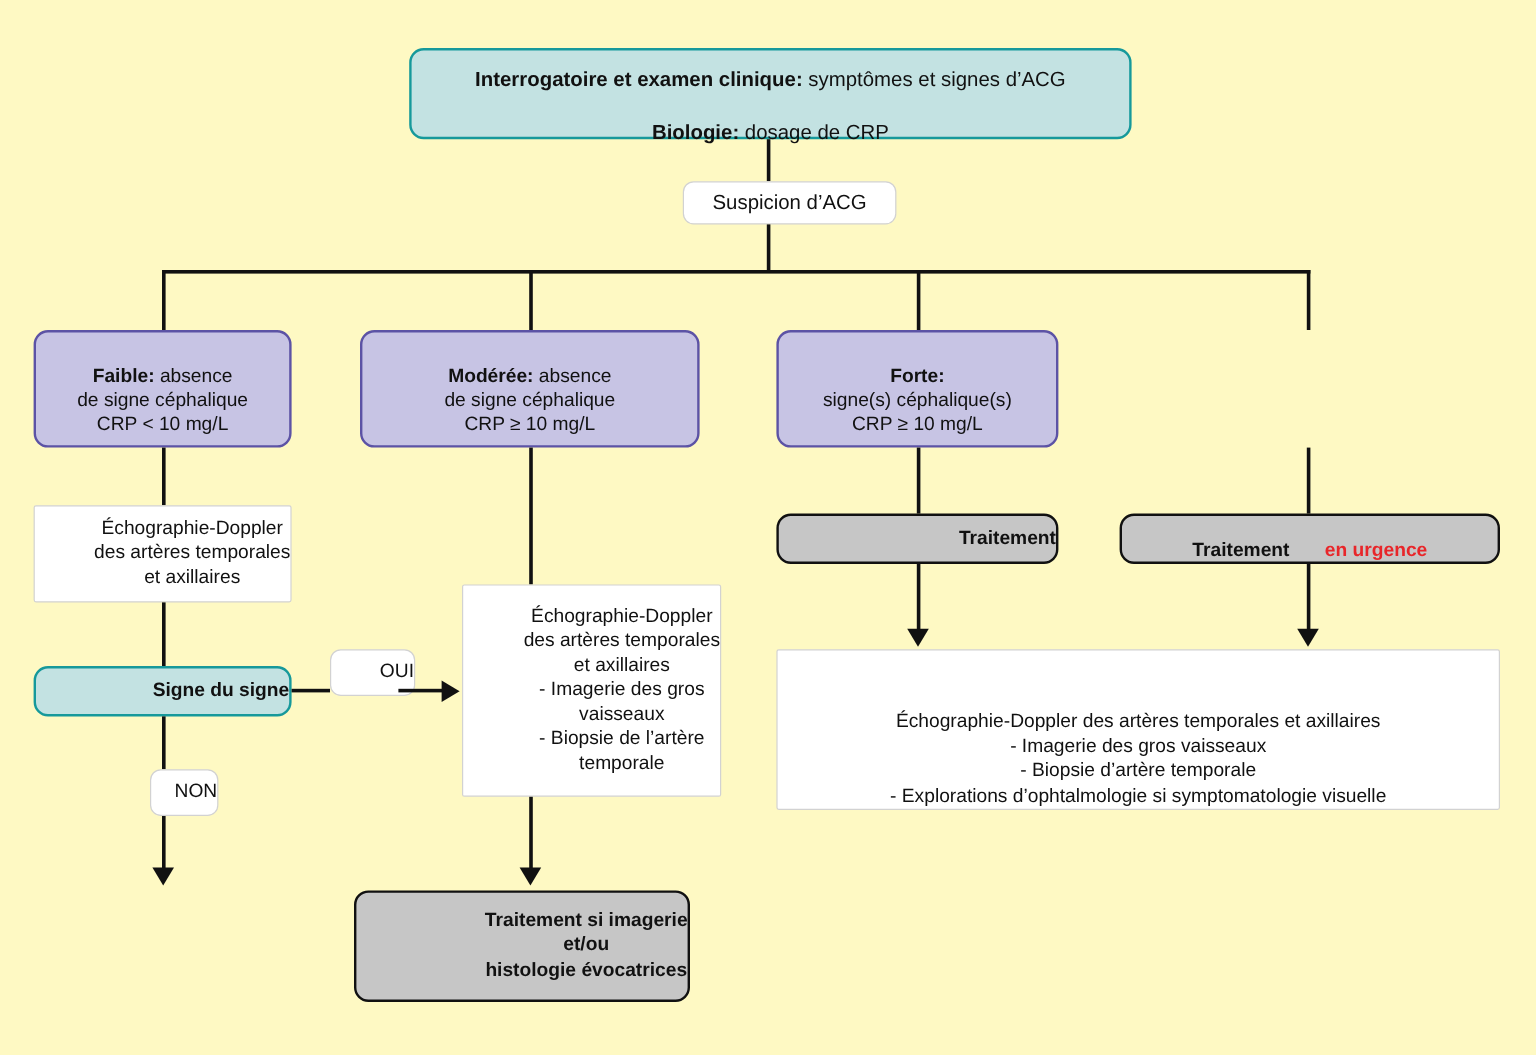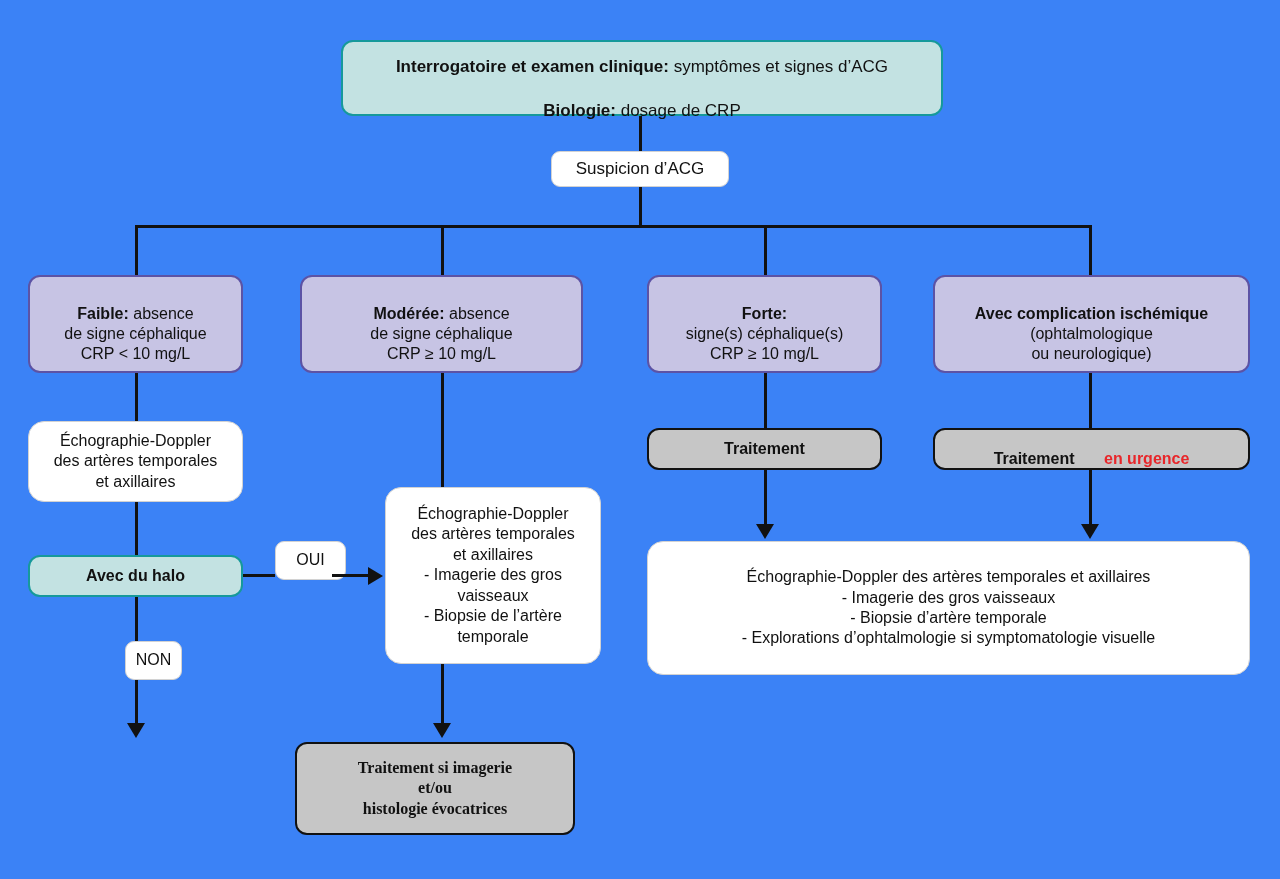--- a/index.html
+++ b/index.html
@@ -4,21 +4,21 @@
 <style>
   html, body {
     margin: 0;
     padding: 0;
     background: #ffffff;
   }
   #canvas {
     position: relative;
     width: 1280px;
     height: 879px;
-    background: #3b82f6;
+    background: #fef9c3;
     font-family: "Liberation Sans", sans-serif;
     overflow: hidden;
   }
   .node {
     position: absolute;
     box-sizing: border-box;
     display: flex;
     align-items: center;
     justify-content: center;
     text-align: center;
@@ -38,29 +38,29 @@
     border-radius: 12px;
   }
   .gray {
     background: #c6c6c6;
     border: 2.5px solid #111111;
     border-radius: 12px;
   }
   .white {
     background: #ffffff;
     border: 1.3px solid #d2d2d2;
-    border-radius: 16px;
+    border-radius: 2px;
   }
   .pill {
     background: #ffffff;
     border: 1.3px solid #d2d2d2;
     border-radius: 9px;
   }
   .fs17 { font-size: 17px; }
-  .fs16 { font-size: 16px; }
+  .fs16 { font-size: 16px; justify-content: flex-end; }
   .bold { font-weight: bold; }
   .rich { display: block; width: 100%; }
   .rich b { font-weight: bold; }
   .red { color: #e8262a; font-weight: bold; margin-left: 25px; }
 
   
   .ln {
     position: absolute;
     background: #111111;
   }
@@ -90,21 +90,21 @@
 
   <div class="node teal fs17" style="left:341px; top:40px; width:602px; height:76px;">
     <span class="rich">
       <b>Interrogatoire et examen clinique:</b><span> symptômes et signes d’ACG</span><br>
       <b>Biologie:</b><span> dosage de CRP</span>
     </span>
   </div>
 
   <div class="ln vline" style="left:639px; top:116px; height:35px;"></div>
 
-  <div class="node pill fs17" style="left:551px; top:151px; width:178px; height:36px;">
+  <div class="node pill fs17" style="left:569px; top:151px; width:178px; height:36px;">
     <span>Suspicion d’ACG</span>
   </div>
 
   <div class="ln vline" style="left:639px; top:187px; height:40px;"></div>
 
   <div class="ln hline" style="left:135px; top:225px; width:957px;"></div>
 
   <div class="ln vline" style="left:135px; top:225px; height:50px;"></div>
   <div class="ln vline" style="left:441px; top:225px; height:50px;"></div>
   <div class="ln vline" style="left:764px; top:225px; height:50px;"></div>
@@ -127,40 +127,33 @@
   </div>
 
   <div class="node purple fs16" style="left:647px; top:275px; width:235px; height:98px;">
     <span class="rich">
       <b>Forte:</b><span style="white-space:pre-line">
 signe(s) céphalique(s)
 CRP ≥ 10 mg/L</span>
     </span>
   </div>
 
-  <div class="node purple fs16" style="left:933px; top:275px; width:317px; height:98px;">
-    <span class="rich">
-      <b>Avec complication ischémique</b><span style="white-space:pre-line">
-(ophtalmologique
-ou neurologique)</span>
-    </span>
-  </div>
 
   <div class="ln vline" style="left:135px; top:373px; height:48px;"></div>
 
   <div class="node white fs16" style="left:28px; top:421px; width:215px; height:81px;">
     <span>Échographie-Doppler
 des artères temporales
 et axillaires</span>
   </div>
 
   <div class="ln vline" style="left:135px; top:502px; height:53px;"></div>
 
   <div class="node teal fs16 bold" style="left:28px; top:555px; width:215px; height:42px;">
-    <span>Avec du halo</span>
+    <span>Signe du signe</span>
   </div>
 
   <div class="ln hline" style="left:243px; top:574px; width:32px;"></div>
 
   <div class="node pill fs16" style="left:275px; top:541px; width:71px; height:39px;">
     <span>OUI</span>
   </div>
 
   <div class="ln hline" style="left:332px; top:574px; width:38px;"></div>
   <div class="arrow-right" style="left:368px; top:567px;"></div>
@@ -183,21 +176,21 @@
 et axillaires
 - Imagerie des gros
 vaisseaux
 - Biopsie de l’artère
 temporale</span>
   </div>
 
   <div class="ln vline" style="left:441px; top:664px; height:63px;"></div>
   <div class="arrow" style="left:433px; top:723px;"></div>
 
-  <div class="node gray fs16 bold" style="left:295px; top:742px; width:280px; height:93px;font-family:Liberation Serif, serif;">
+  <div class="node gray fs16 bold" style="left:295px; top:742px; width:280px; height:93px;">
     <span>Traitement si imagerie
 et/ou
 histologie évocatrices</span>
   </div>
 
   <div class="ln vline" style="left:764px; top:373px; height:55px;"></div>
 
   <div class="node gray fs16 bold" style="left:647px; top:428px; width:235px; height:42px;">
     <span>Traitement</span>
   </div>

